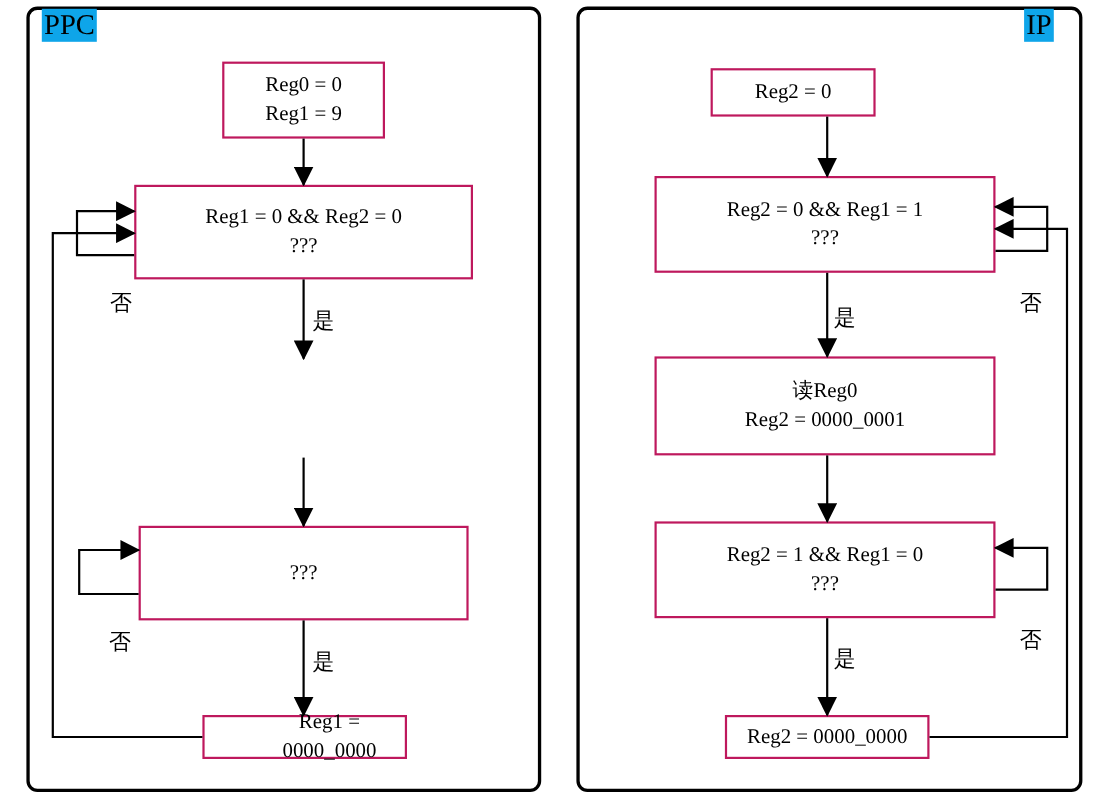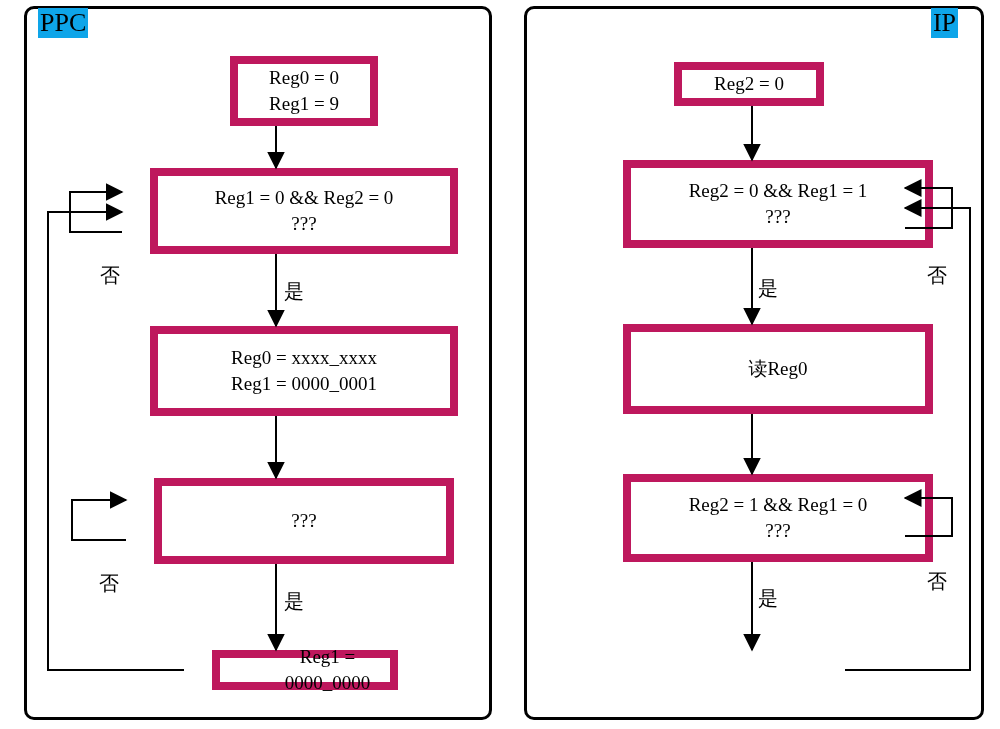--- a/index.html
+++ b/index.html
@@ -23,30 +23,29 @@
   }
   .panel-title {
     position: absolute;
     font-size: 26px;
     font-weight: normal;
     background: #0ea5e9;
     padding: 0 2px;
   }
   .box {
     position: absolute;
-    border: 8px solid #be185d;
+    border: 2px solid #be185d;
     background: #fff;
     text-align: center;
     display: flex;
     flex-direction: column;
     justify-content: center;
     align-items: center;
     line-height: 1.35;
     box-sizing: border-box;
-    margin-left: 28px;
   }
   .label {
     position: absolute;
     font-size: 20px;
   }
   svg.arrows {
     position: absolute;
     left: 0;
     top: 0;
     width: 1000px;
@@ -65,24 +64,20 @@
   <div class="box" style="left:202px; top:56px; width:148px; height:70px;">
     <span>Reg0 = 0</span>
     <span>Reg1 = 9</span>
   </div>
 
   <div class="box" style="left:122px; top:168px; width:308px; height:86px;">
     <span>Reg1 = 0  &amp;&amp;  Reg2 = 0</span>
     <span>???</span>
   </div>
 
-  <div class="box" style="left:122px; top:326px; width:308px; height:90px;">
-    <span>Reg0 = xxxx_xxxx</span>
-    <span>Reg1 = 0000_0001</span>
-  </div>
 
   <div class="box" style="left:126px; top:478px; width:300px; height:86px;">
     <span>???</span>
   </div>
 
   <div class="box" style="left:184px; top:650px; width:186px; height:40px;padding-left:45px;">
     <span>Reg1 = 0000_0000</span>
   </div>
 
   <span class="label" style="left:100px; top:262px;">否</span>
@@ -97,27 +92,31 @@
     <span>Reg2 = 0</span>
   </div>
 
   <div class="box" style="left:595px; top:160px; width:310px; height:88px;">
     <span>Reg2 = 0  &amp;&amp;  Reg1 = 1</span>
     <span>???</span>
   </div>
 
   <div class="box" style="left:595px; top:324px; width:310px; height:90px;">
     <span>读Reg0</span>
+    <span>Reg2 = 0000_0001</span>
   </div>
 
   <div class="box" style="left:595px; top:474px; width:310px; height:88px;">
     <span>Reg2 = 1  &amp;&amp;  Reg1 = 0</span>
     <span>???</span>
   </div>
 
+  <div class="box" style="left:659px; top:650px; width:186px; height:40px;">
+    <span>Reg2 = 0000_0000</span>
+  </div>
 
   <span class="label" style="left:927px; top:262px;">否</span>
   <span class="label" style="left:758px; top:275px;">是</span>
   <span class="label" style="left:927px; top:568px;">否</span>
   <span class="label" style="left:758px; top:585px;">是</span>
 
   <svg class="arrows" viewBox="0 0 1000 729">
     <defs>
       <marker id="ah" viewBox="0 0 12 12" refX="11" refY="6" markerWidth="9" markerHeight="9" orient="auto-start-reverse">
         <path d="M0,0 L12,6 L0,12 z" fill="#000"></path>

